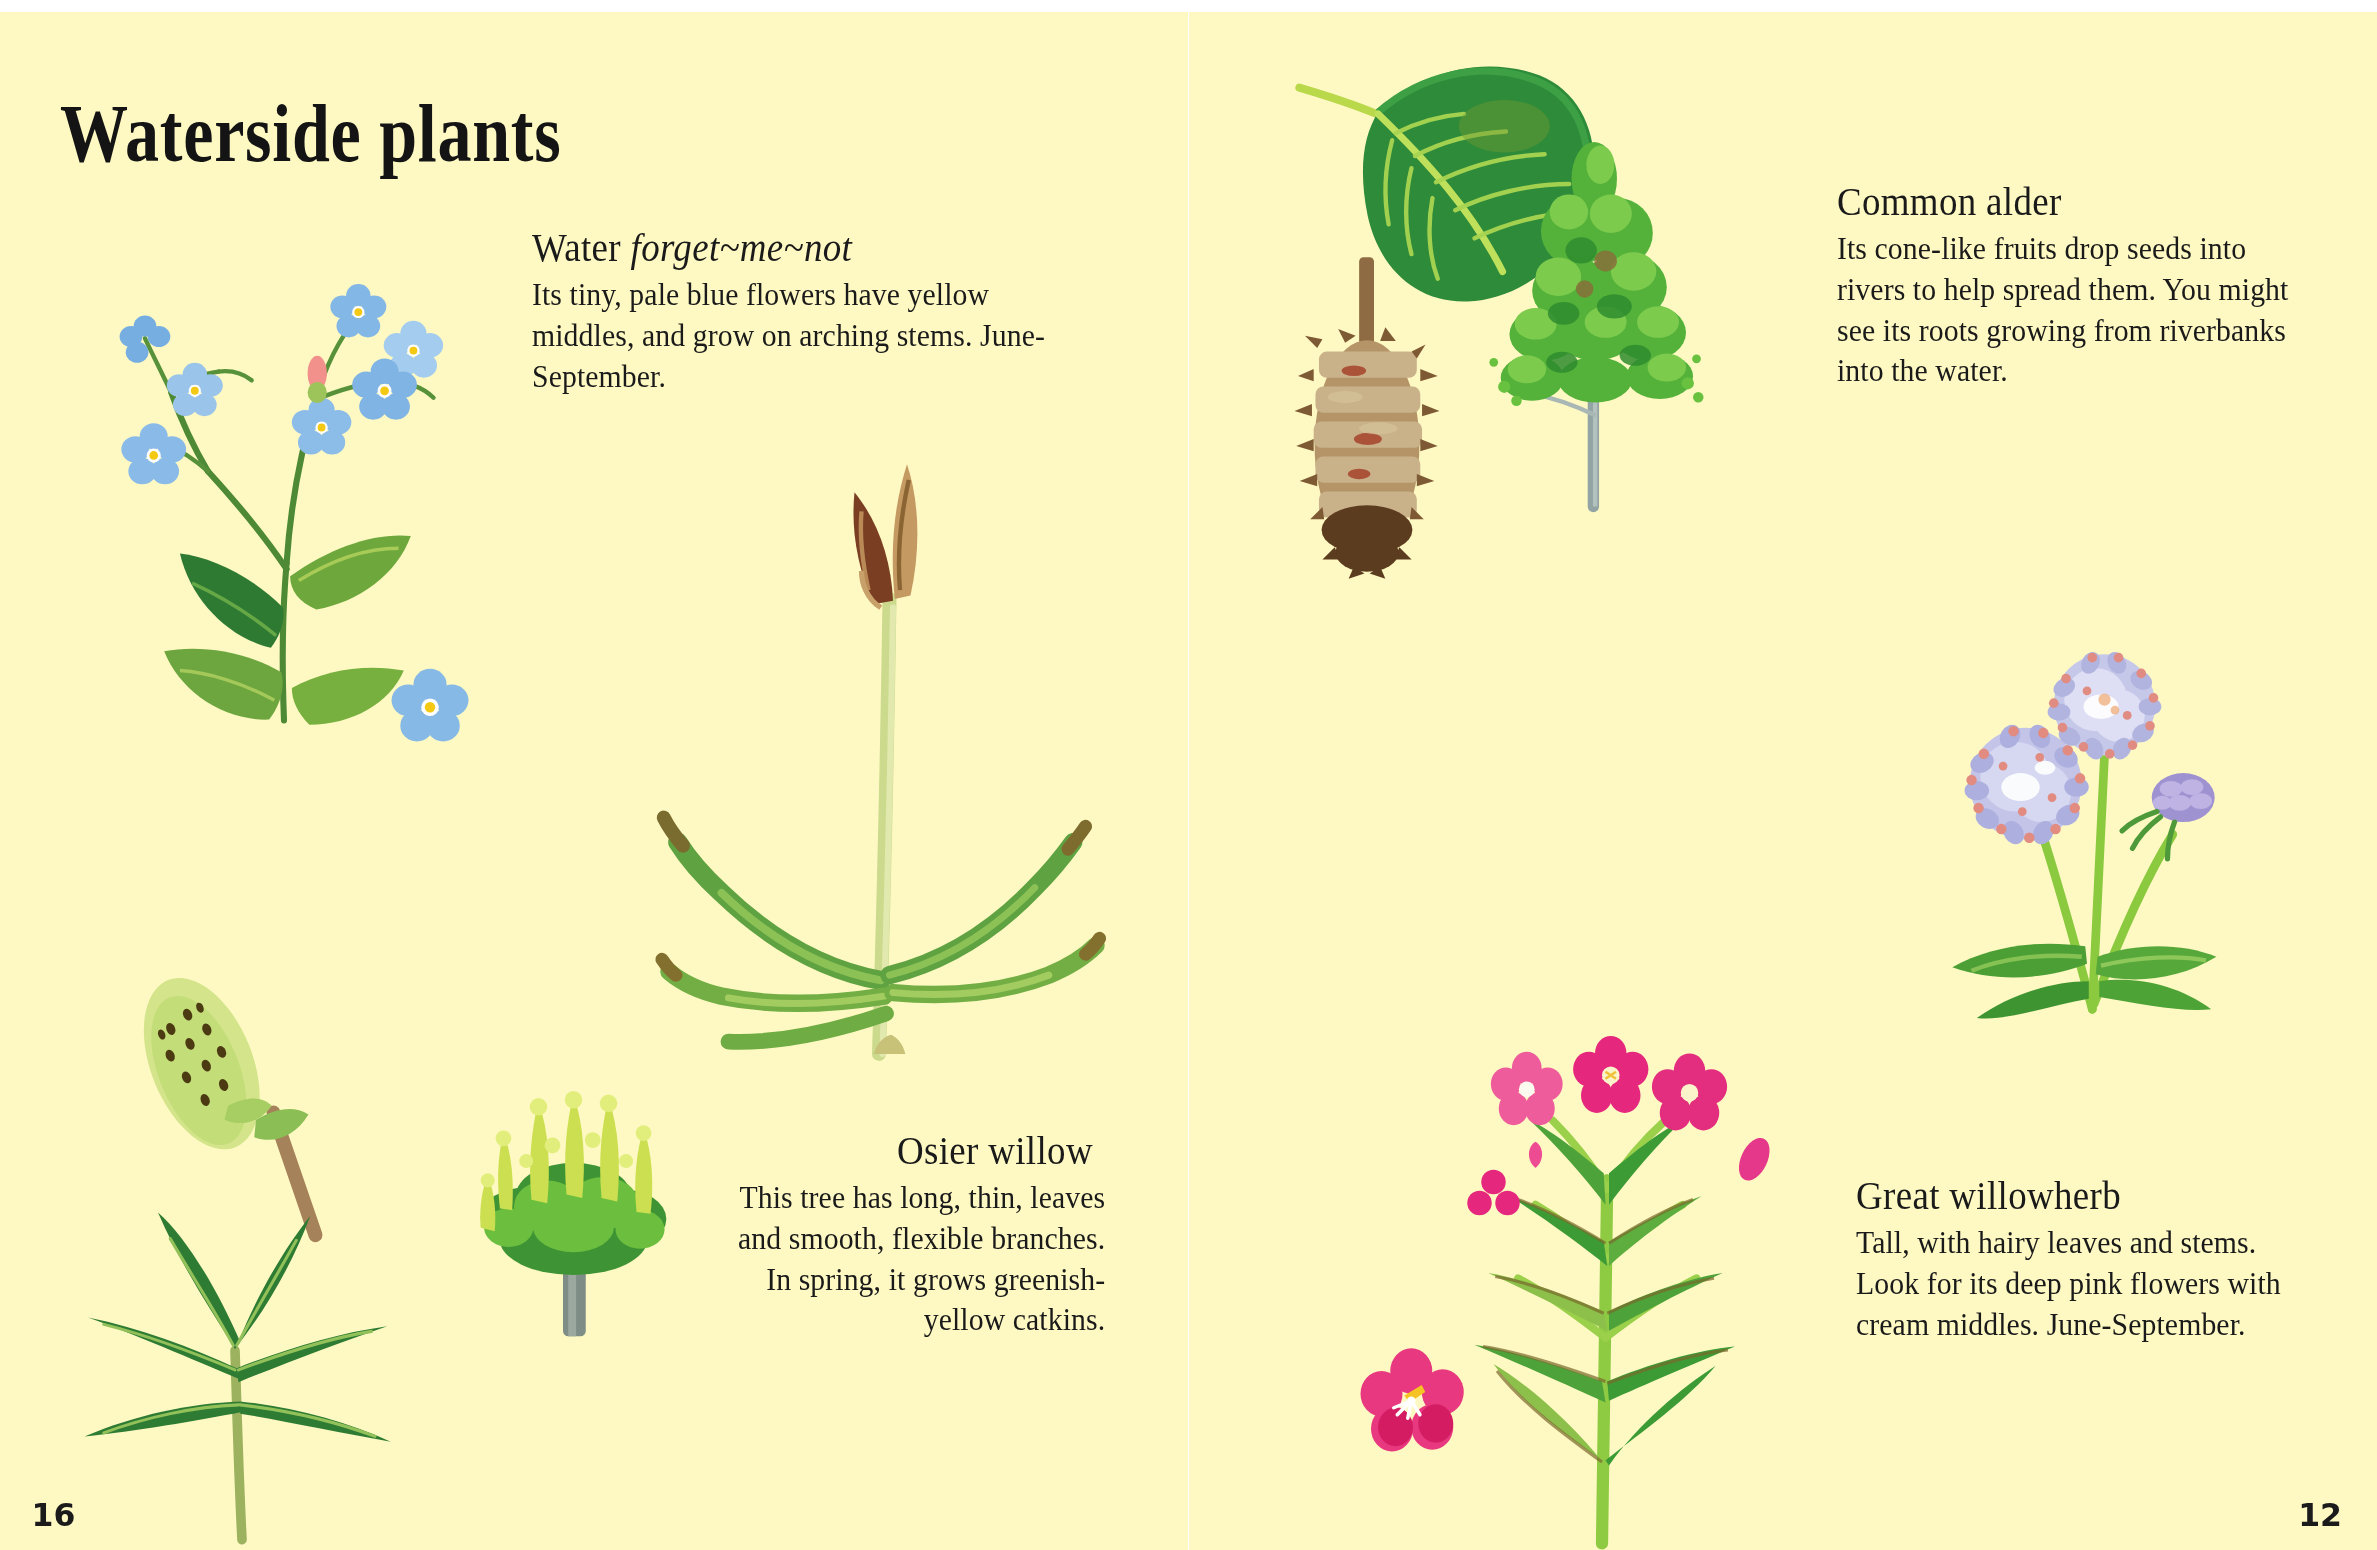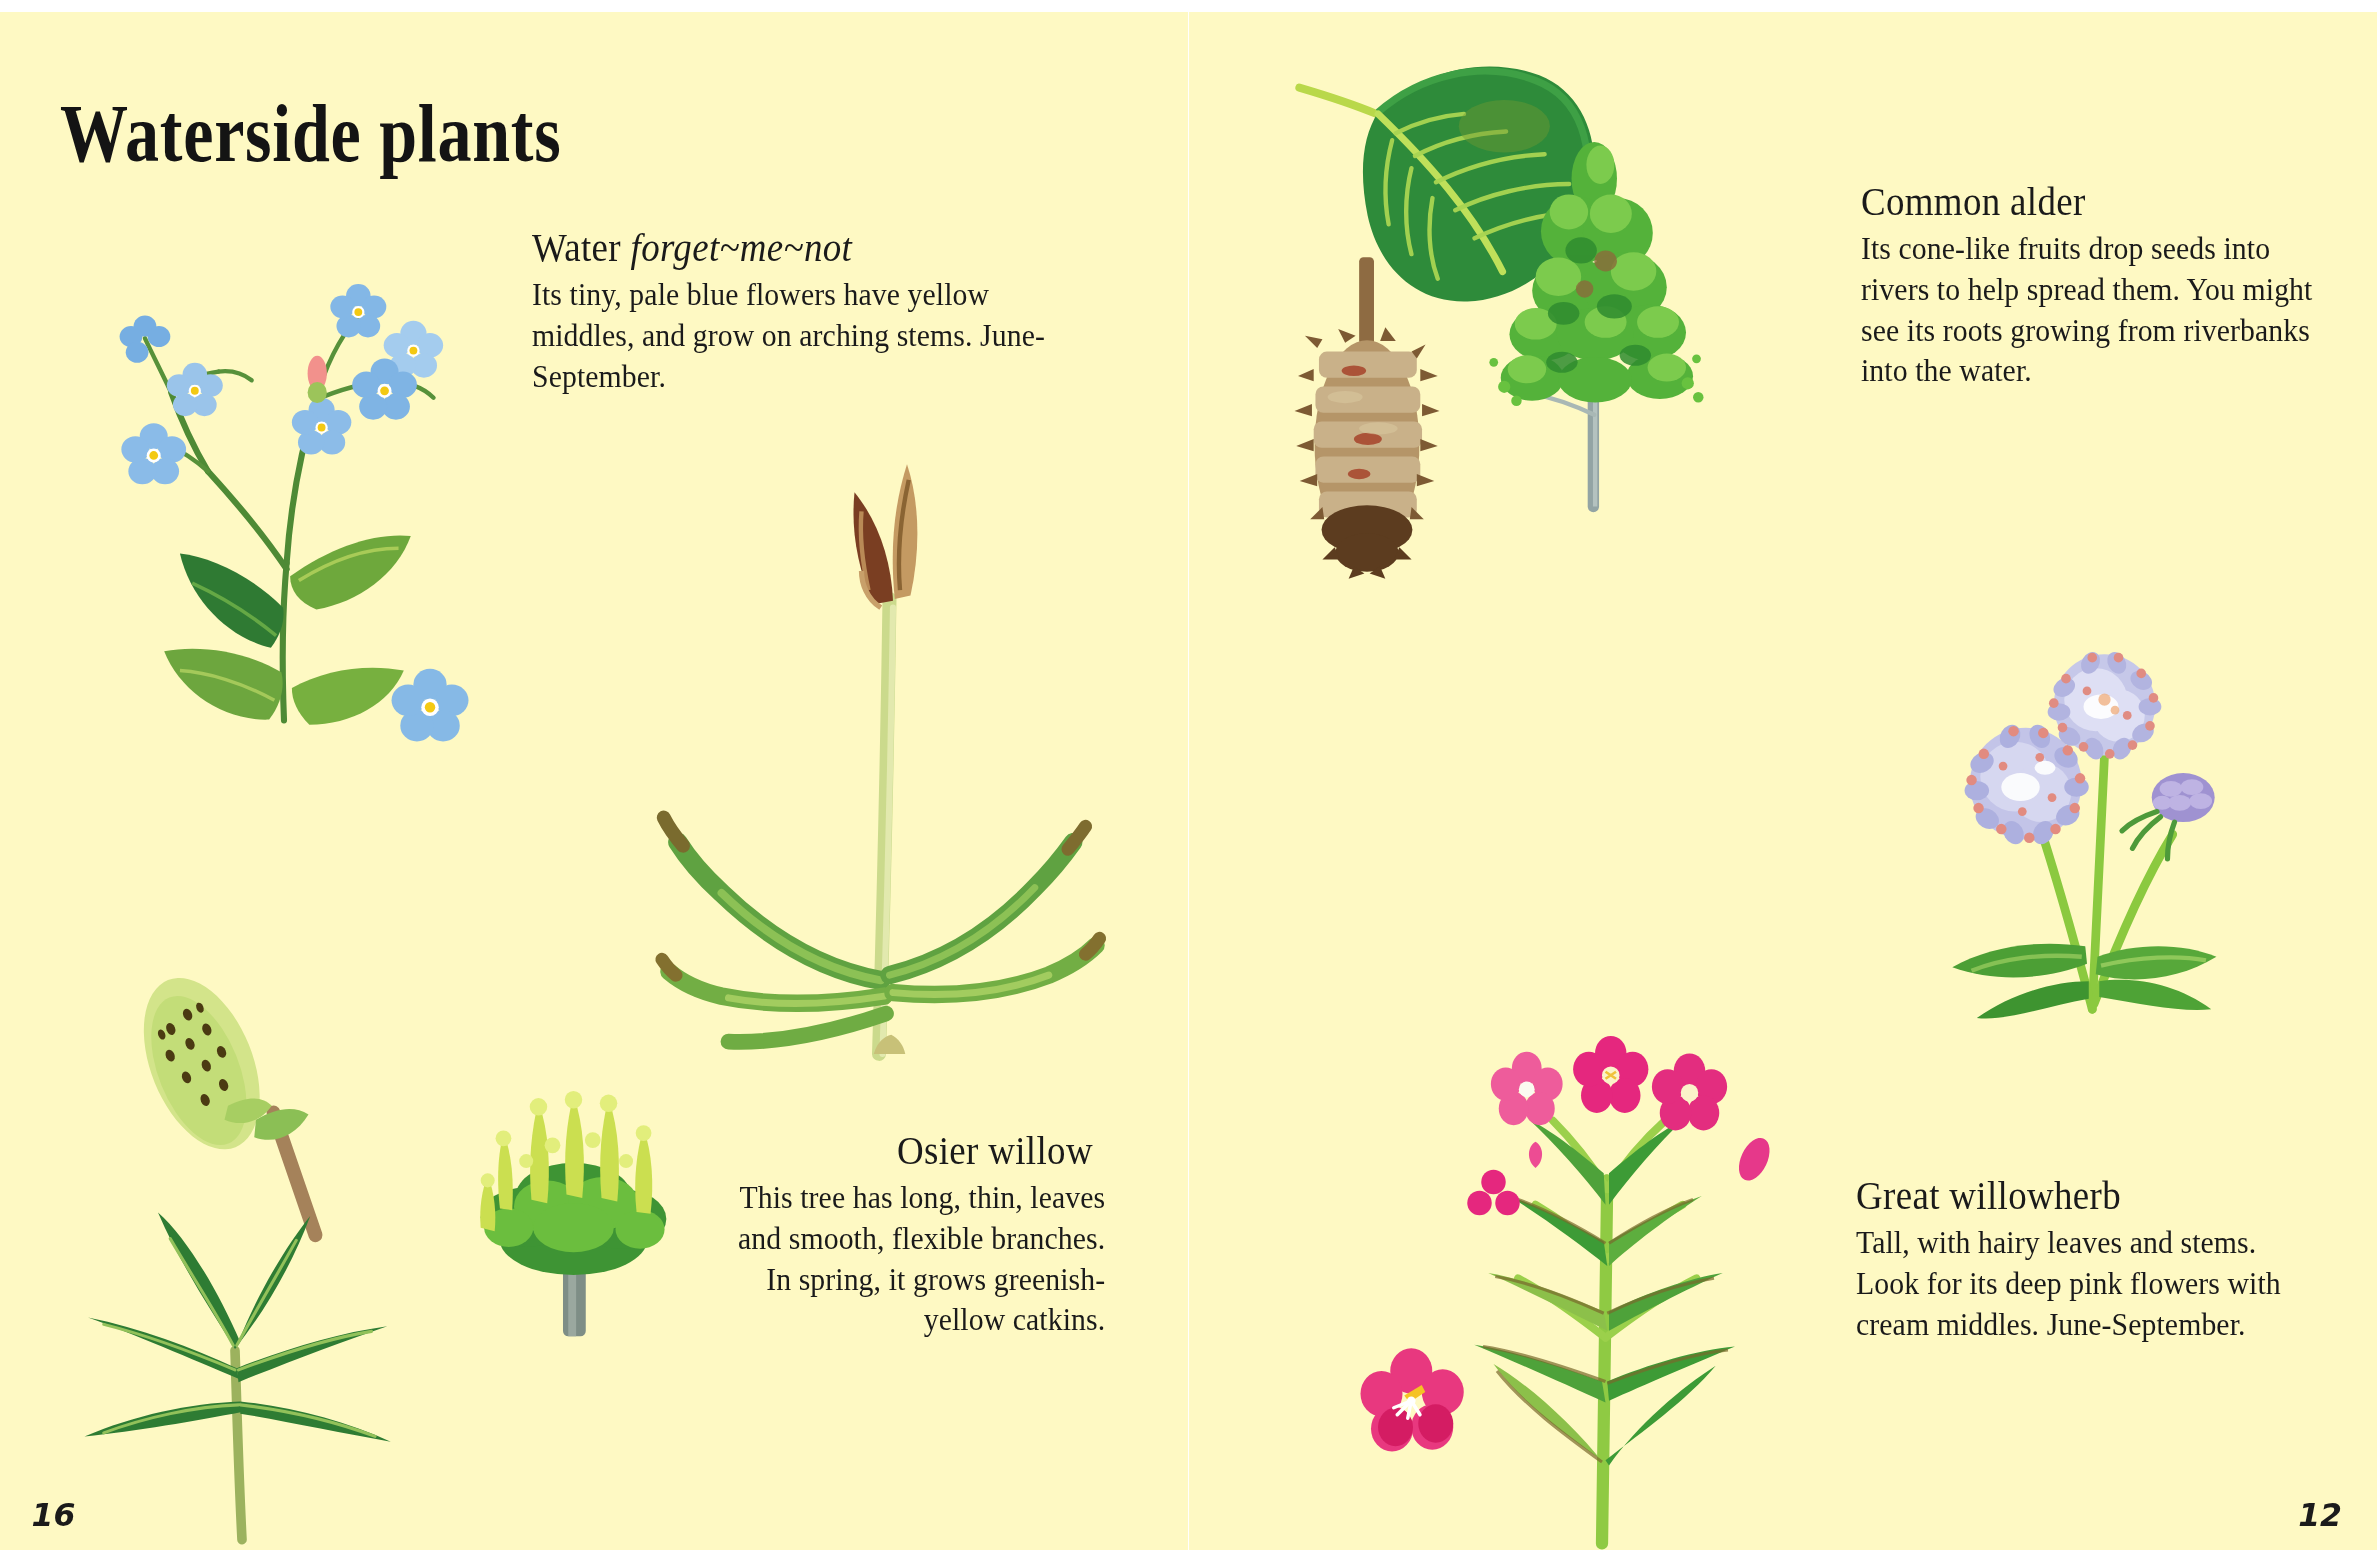--- a/index.html
+++ b/index.html
@@ -32,21 +32,21 @@
   .entry h2 .it{font-style:italic;}
   .entry p{
     margin:0;font-size:32px;line-height:1.27;
     letter-spacing:0.1px;
     transform:scaleX(.93);transform-origin:left top;
   }
 
   .folio{
     position:absolute;bottom:30px;font-size:31.5px;
     font-family:"DejaVu Sans",sans-serif;
-    font-style:italic;font-weight:600;color:#1b1b1b;
+    font-weight:600;color:#1b1b1b;
   }
   .folio.l{left:31.5px;}
   .folio.r{right:35px;}
 
   .art{position:absolute;}
   svg{display:block;overflow:visible;}
 </style>
 </head>
 <body>
 
@@ -435,21 +435,21 @@
         <circle cx="30" cy="328" r="7"></circle>
           <circle cx="44" cy="344" r="6"></circle>
         <circle cx="240" cy="324" r="7"></circle>
           <circle cx="252" cy="340" r="6"></circle>
         <circle cx="18" cy="300" r="5"></circle>
           <circle cx="250" cy="296" r="5"></circle>
       </g>
     </svg>
   </div>
 
-  <div class="entry" style="left:672px;top:168px;width:490px;">
+  <div class="entry" style="left:648px;top:168px;width:490px;">
     <h2><span>Common alder</span><span class="it"></span></h2>
     <p>Its cone-like fruits drop seeds into rivers to help spread them. You might see its roots growing from riverbanks into the water.</p>
   </div>
 
   <div class="art" style="left:709px;top:455px;width:420px;height:551px;">
     <svg viewBox="0 0 480 630" width="420" height="551">
       <g stroke="#8BC93F" stroke-width="10" fill="none" stroke-linecap="round">
         <path d="M222 620 C226 520 232 420 236 330"></path>
         <path d="M222 620 C196 520 172 440 152 380"></path>
         <path d="M224 614 C256 530 288 462 314 420"></path>

